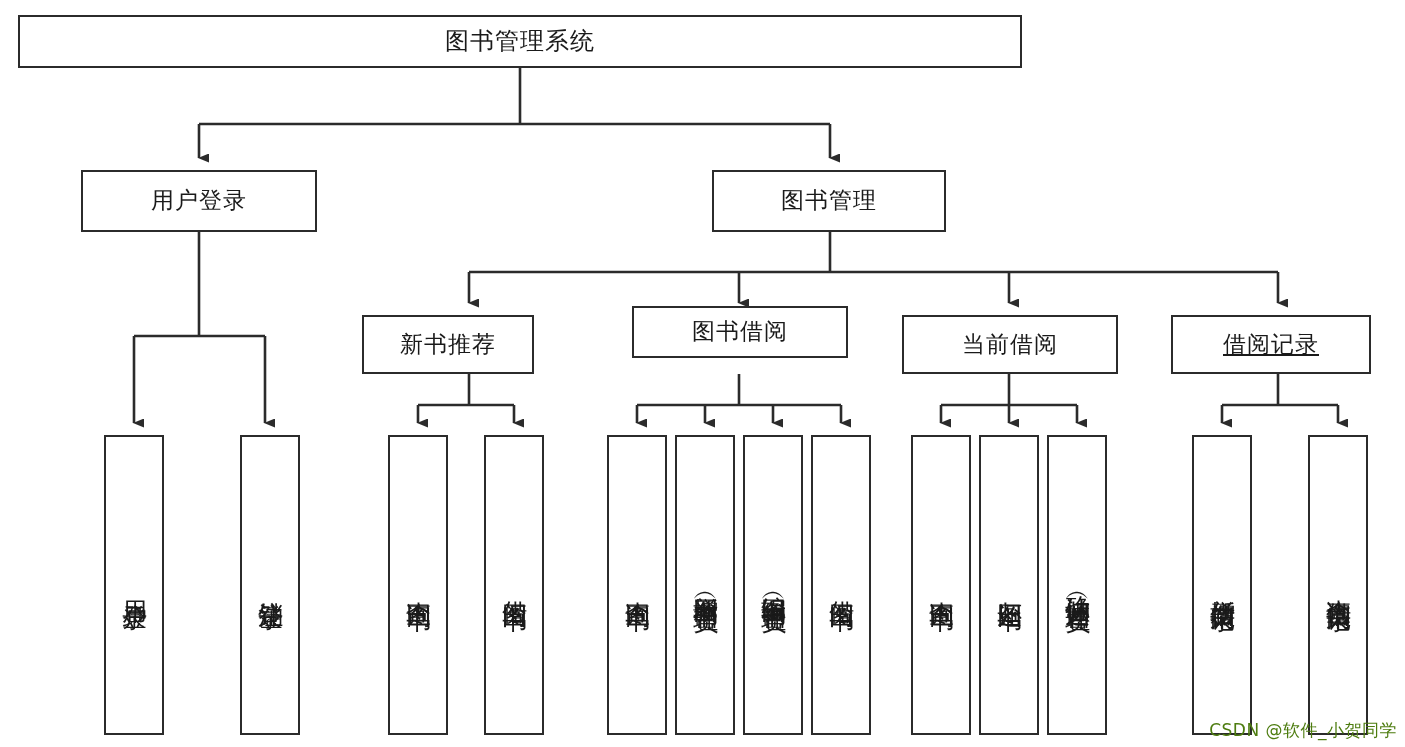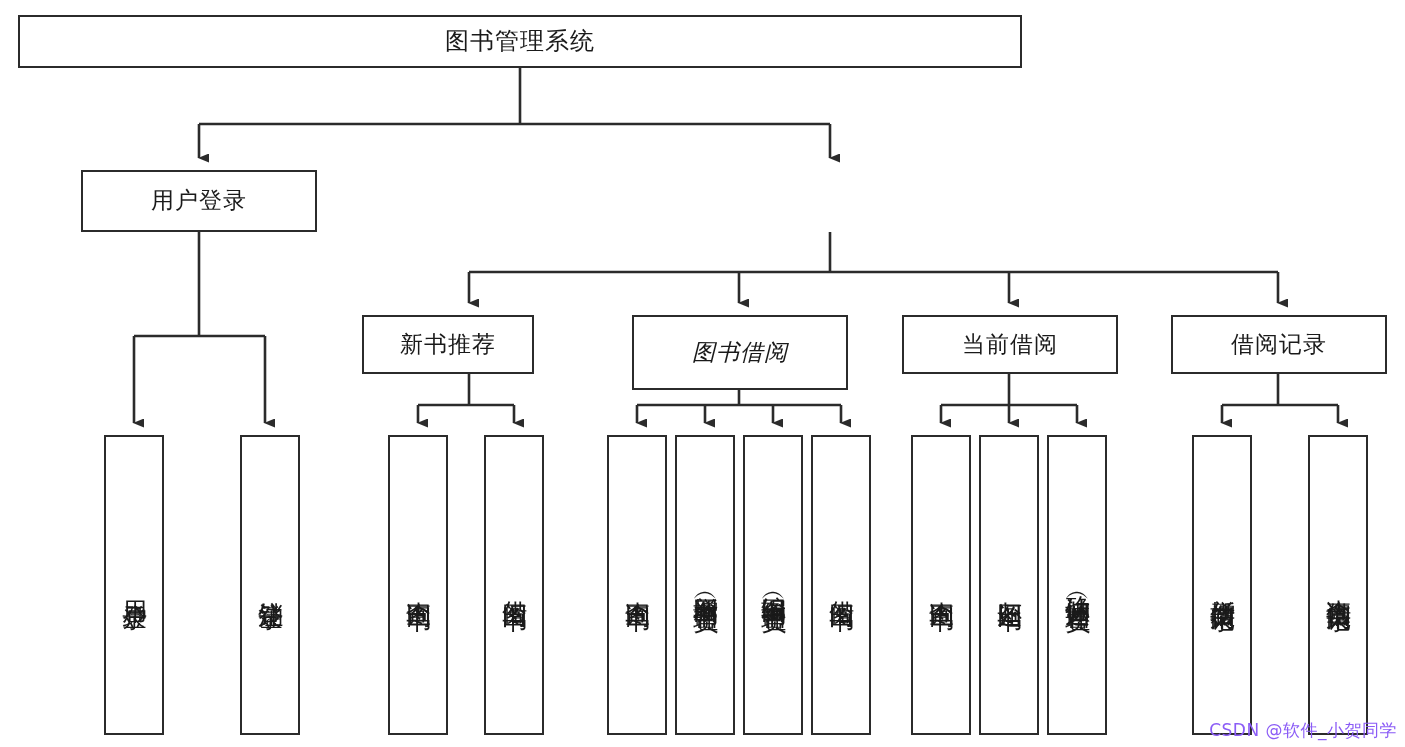--- a/index.html
+++ b/index.html
@@ -56,21 +56,21 @@
   .node.vertical .vtext {
     writing-mode: vertical-rl;
     text-orientation: upright;
     display: block;
   }
   #watermark {
     position: absolute;
     right: 8px;
     bottom: 5px;
     font-size: 17px;
-    color: #8b5cf6;
+    color: #4d7c0f;
     letter-spacing: 0.5px;
     white-space: nowrap;
     user-select: none;
   }
 </style>
 </head>
 <body>
 
 <div id="diagram-root">
 
@@ -124,31 +124,34 @@
     </g>
   </svg>
 
   <div class="node horizontal root" style="left:18px; top:15px; width:1004px; height:53px;">
     <span>图书管理系统</span>
   </div>
 
   <div class="node horizontal" style="left:81px; top:170px; width:236px; height:62px;">
     <span>用户登录</span>
   </div>
+  <div class="node horizontal" style="left:712px; top:170px; width:234px; height:62px;">
+    <span>图书管理</span>
+  </div>
 
   <div class="node horizontal" style="left:362px; top:315px; width:172px; height:59px;">
     <span>新书推荐</span>
   </div>
-  <div class="node horizontal" style="left:632px; top:315px; width:216px; height:75px;font-style:italic;">
+  <div class="node horizontal" style="left:632px; top:306px; width:216px; height:52px;">
     <span>图书借阅</span>
   </div>
   <div class="node horizontal" style="left:902px; top:315px; width:216px; height:59px;justify-content:center;">
     <span>当前借阅</span>
   </div>
-  <div class="node horizontal" style="left:1171px; top:315px; width:216px; height:59px;">
+  <div class="node horizontal" style="left:1171px; top:315px; width:200px; height:59px;text-decoration:underline;">
     <span>借阅记录</span>
   </div>
 
   <div class="node vertical" style="left:104px; top:435px; width:60px; height:300px;">
     <span class="vtext">用户登录</span>
   </div>
   <div class="node vertical" style="left:240px; top:435px; width:60px; height:300px;">
     <span class="vtext">注销登录</span>
   </div>
 

